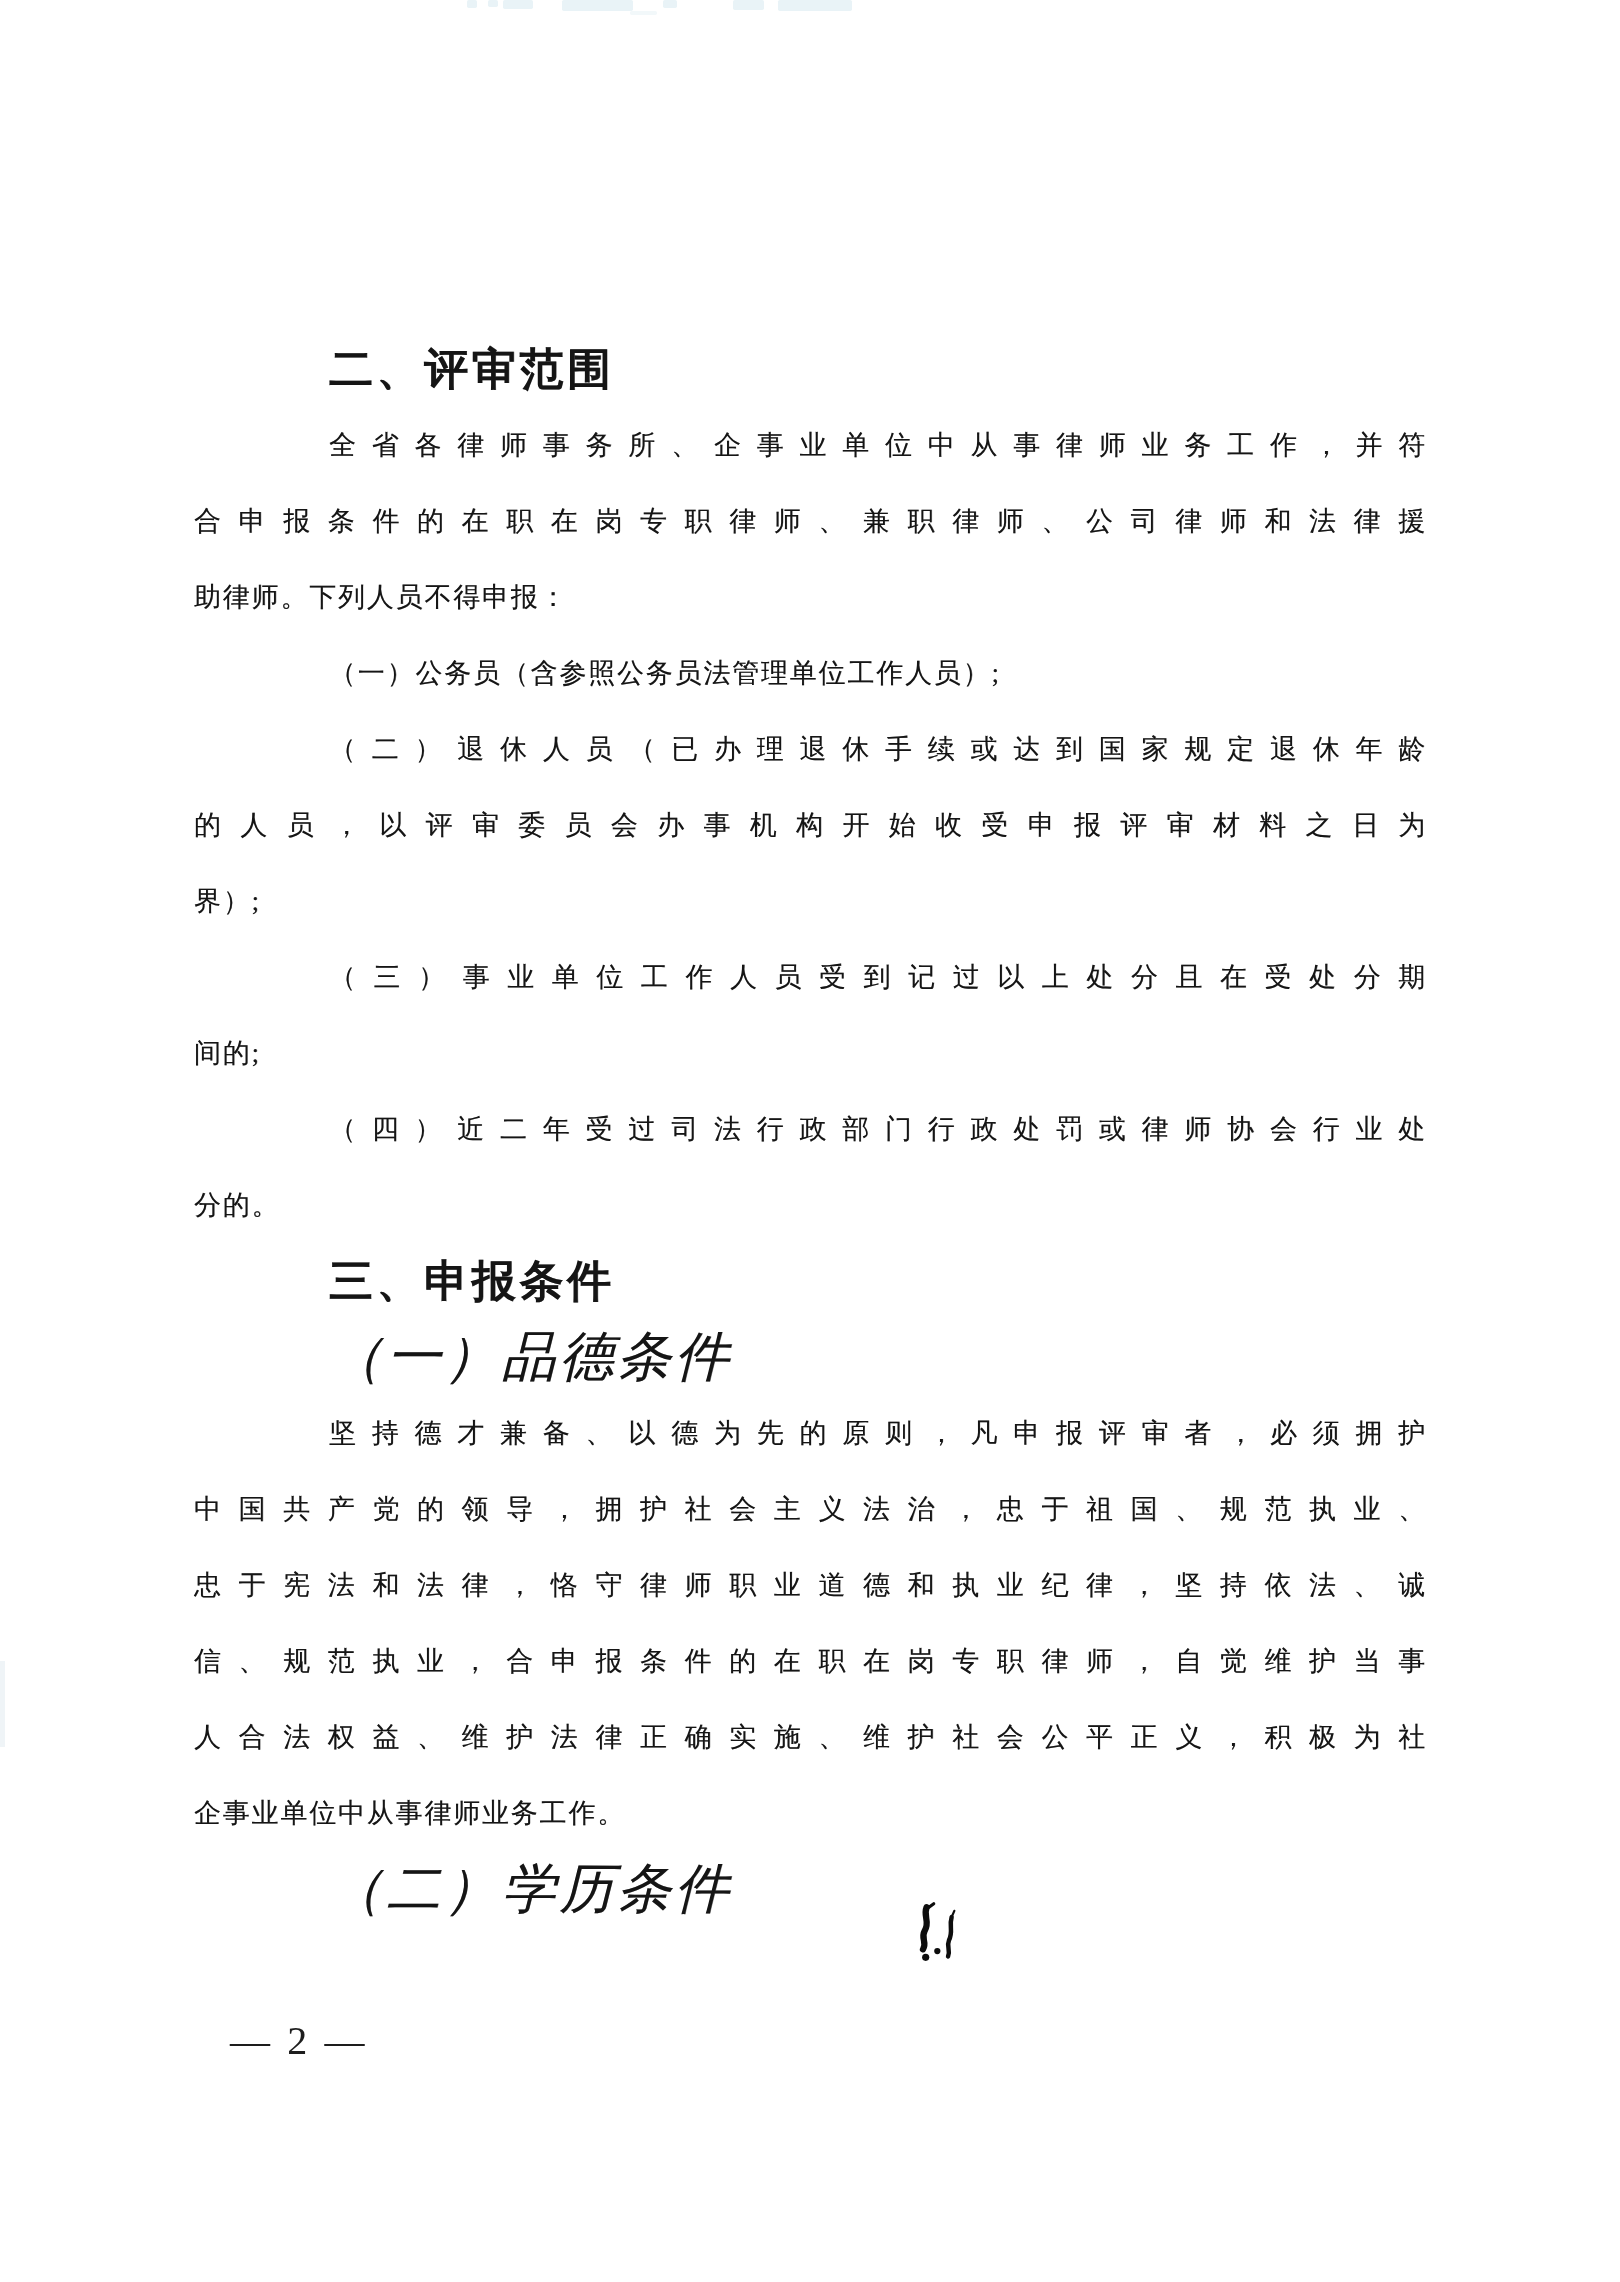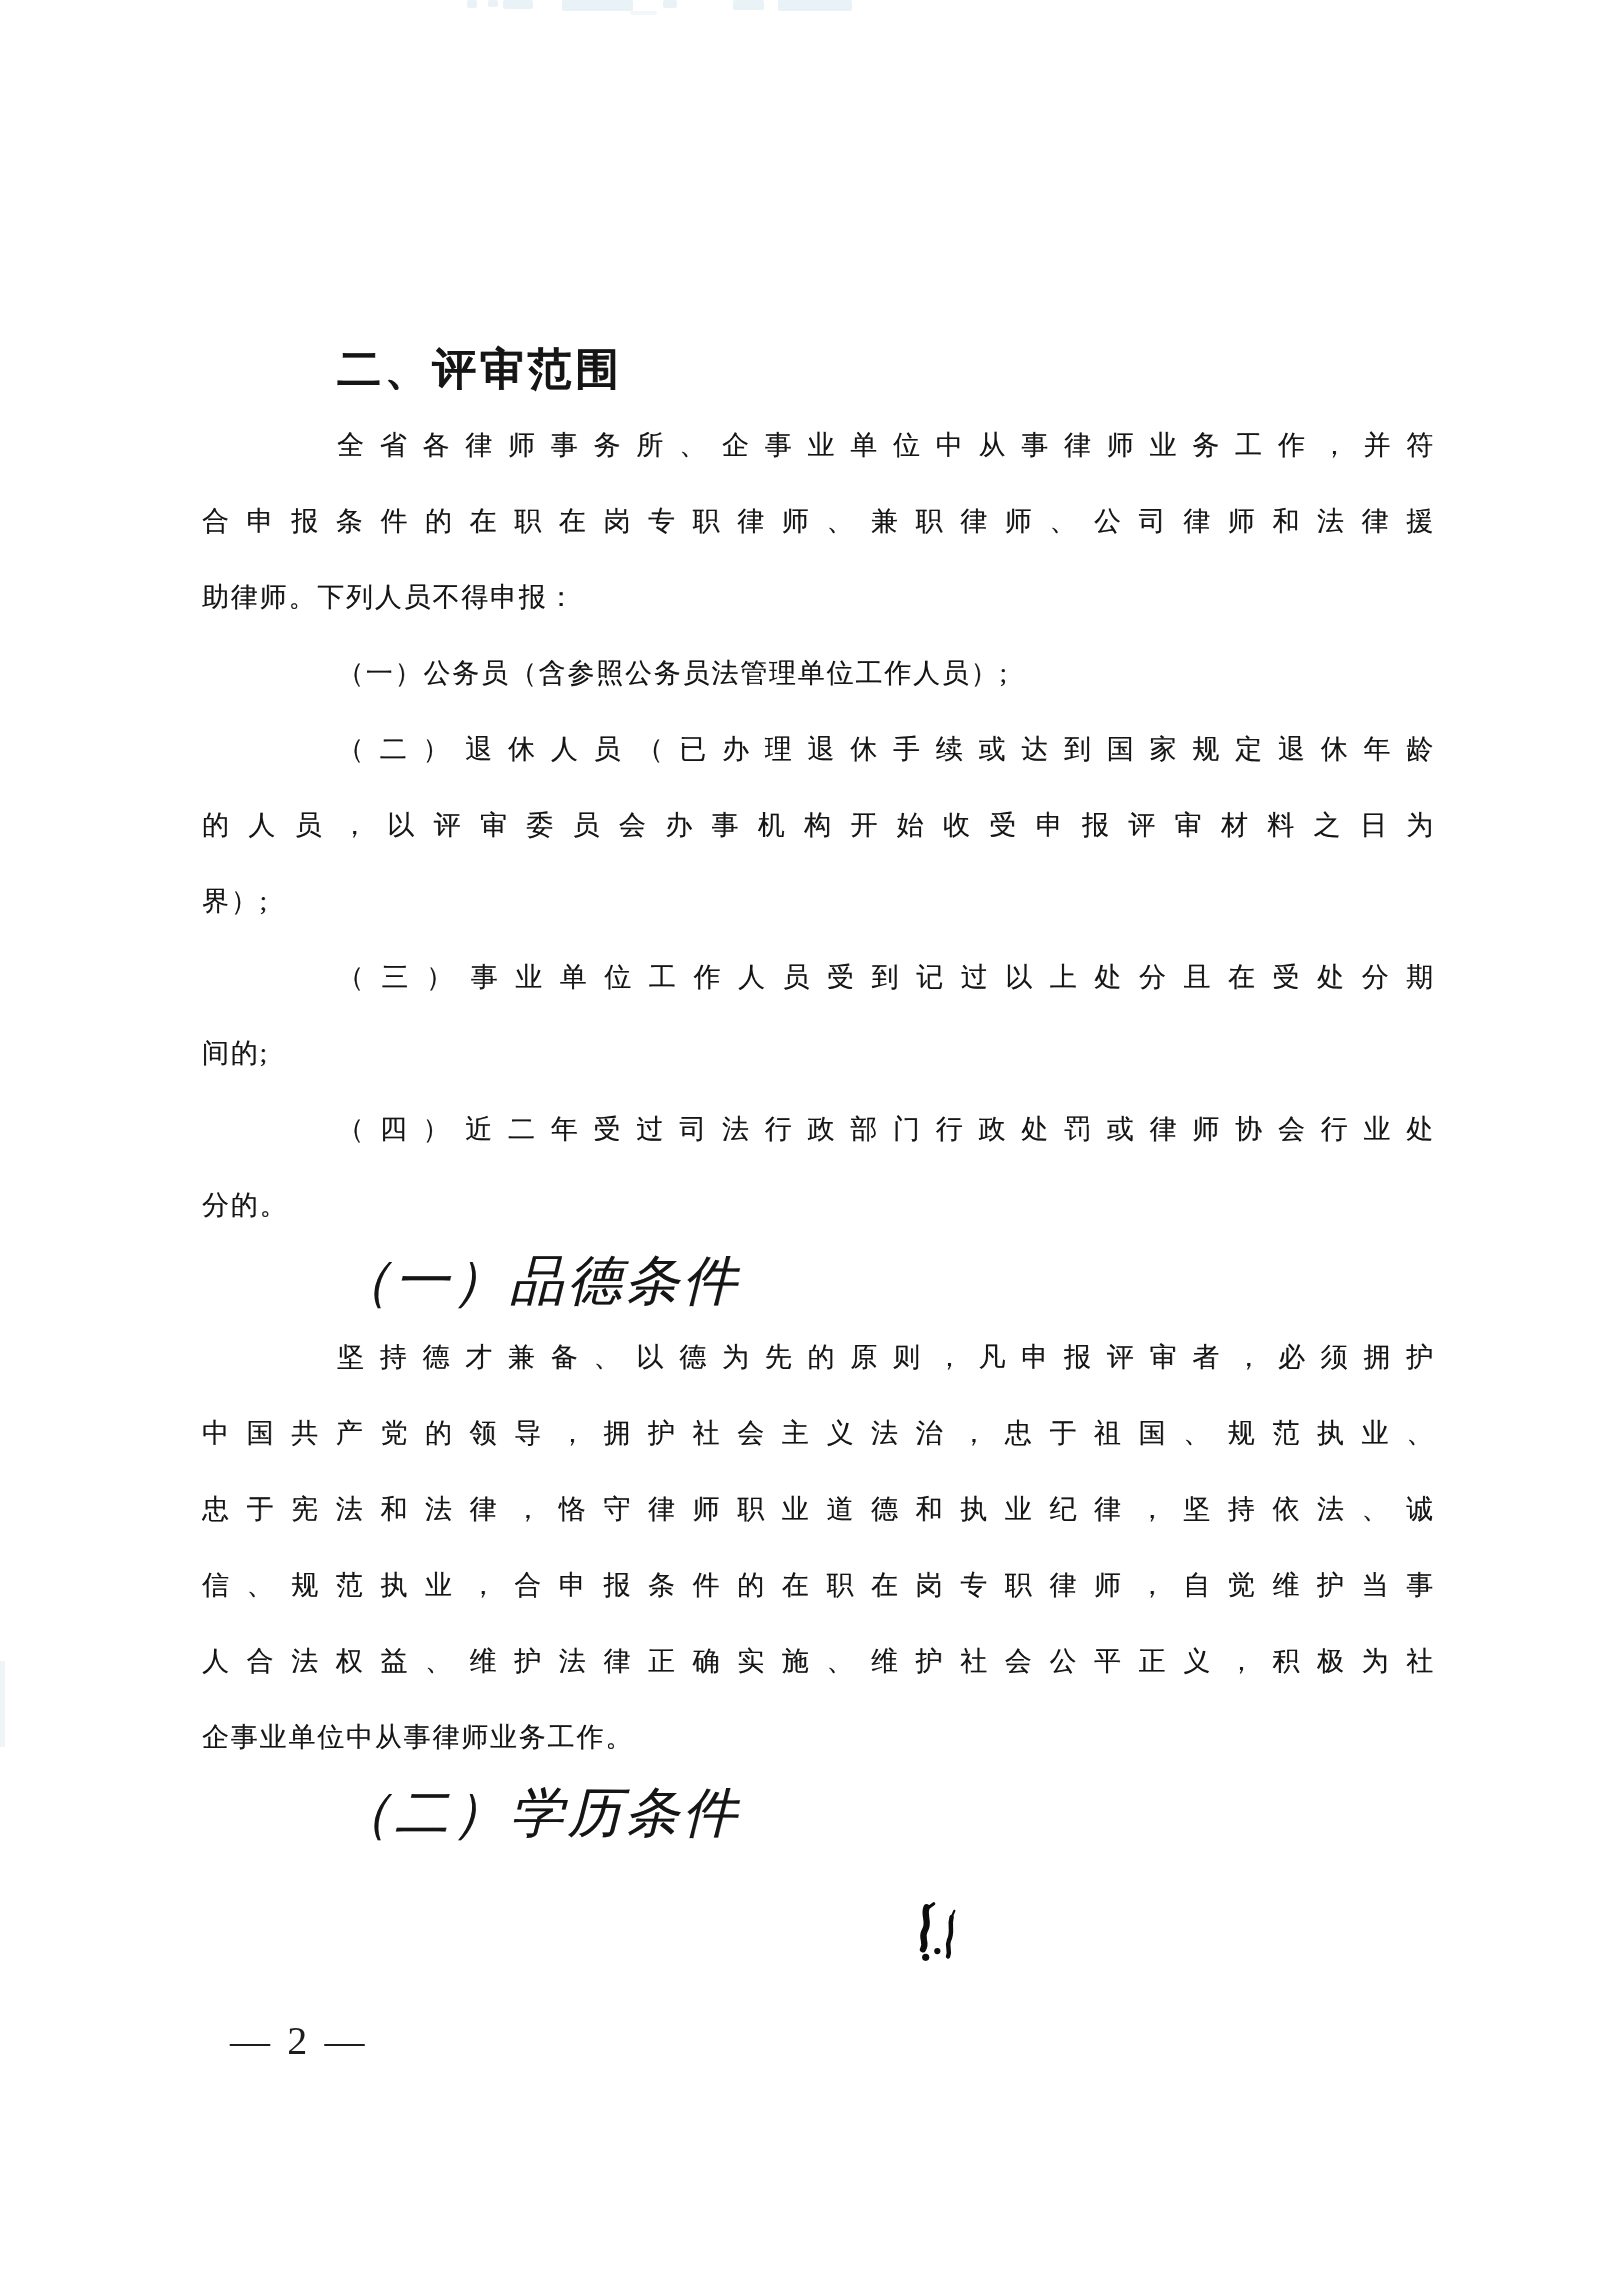--- a/index.html
+++ b/index.html
@@ -8,21 +8,20 @@
     width:1620px;height:2283px;
     background:#ffffff;
     overflow:hidden;
     font-family:"Liberation Serif","DejaVu Serif",serif;
     color:#141414;
   }
   .textblock{
     position:absolute;
     left:194px;top:331px;
     width:1233px;
-    margin-left:8px;
   }
   .ln{
     height:76px;
     line-height:76px;
     font-size:27px;
     letter-spacing:1.8px;
     white-space:normal;
     color:#151515;
     text-shadow:0.3px 0.3px 0.5px rgba(20,20,20,0.45);
   }
@@ -81,20 +80,21 @@
     <div class="ln flush">合申报条件的在职在岗专职律师、兼职律师、公司律师和法律援</div>
     <div class="ln">助律师。下列人员不得申报：</div>
     <div class="ln indent">（一）公务员（含参照公务员法管理单位工作人员）;</div>
     <div class="ln indent flush">（二）退休人员（已办理退休手续或达到国家规定退休年龄</div>
     <div class="ln flush">的人员，以评审委员会办事机构开始收受申报评审材料之日为</div>
     <div class="ln">界）;</div>
     <div class="ln indent flush">（三）事业单位工作人员受到记过以上处分且在受处分期</div>
     <div class="ln">间的;</div>
     <div class="ln indent flush">（四）近二年受过司法行政部门行政处罚或律师协会行业处</div>
     <div class="ln">分的。</div>
+    <div class="ln h indent">三、申报条件</div>
     <div class="ln k indent">（一）品德条件</div>
     <div class="ln indent flush">坚持德才兼备、以德为先的原则，凡申报评审者，必须拥护</div>
     <div class="ln flush">中国共产党的领导，拥护社会主义法治，忠于祖国、规范执业、</div>
     <div class="ln flush">忠于宪法和法律，恪守律师职业道德和执业纪律，坚持依法、诚</div>
     <div class="ln flush">信、规范执业，合申报条件的在职在岗专职律师，自觉维护当事</div>
     <div class="ln flush">人合法权益、维护法律正确实施、维护社会公平正义，积极为社</div>
     <div class="ln">企事业单位中从事律师业务工作。</div>
     <div class="ln k indent">（二）学历条件</div>
   </div>
 

